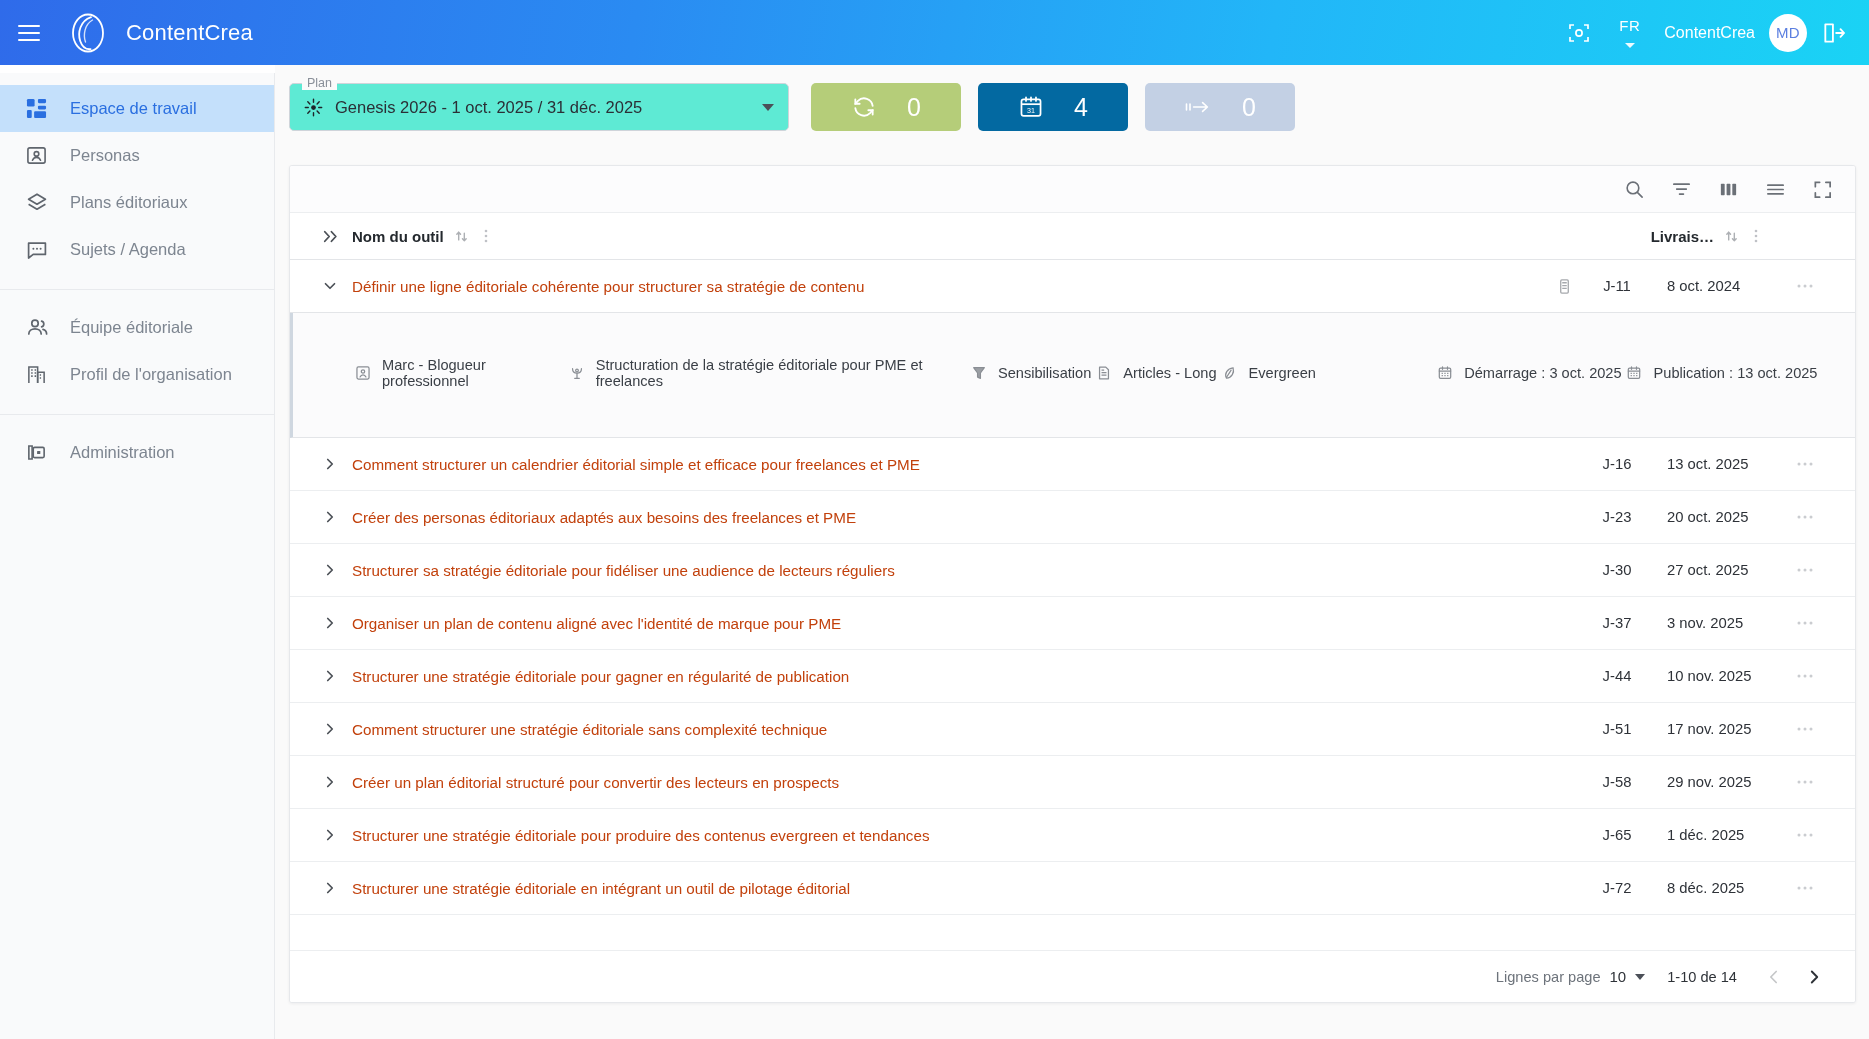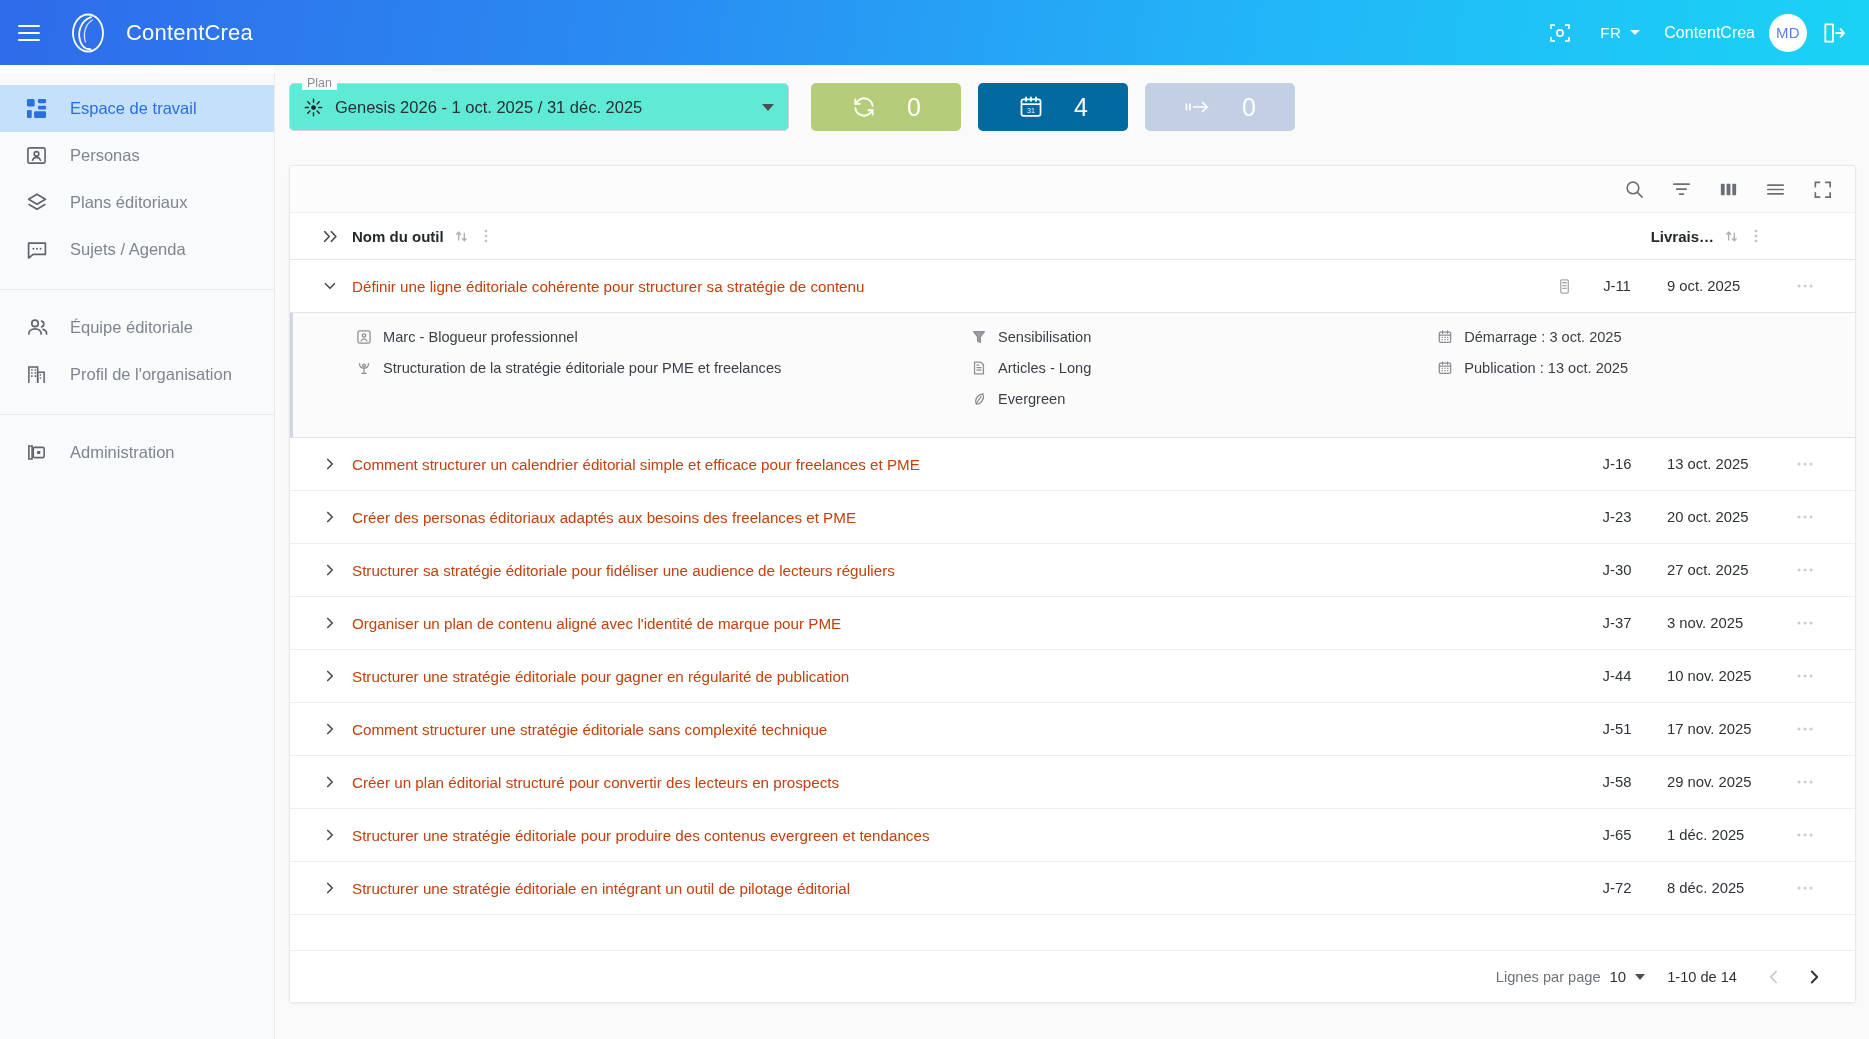--- a/index.html
+++ b/index.html
@@ -28,21 +28,21 @@
   .hamburger i:nth-child(2) { width: 22px; }
   .hamburger i:nth-child(3) { width: 22px; }
 
   .brand-logo { width: 44px; height: 44px; margin-right: 16px; flex: 0 0 44px; }
   .brand-title { font-size: 22px; font-weight: 400; letter-spacing: .2px; color:#fff; }
 
   .appbar-spacer { flex: 1 1 auto; }
   .appbar-right { display: flex; align-items: center; gap: 0; }
   .ab-btn { display: flex; align-items: center; justify-content: center;
     height: 44px; padding: 0 14px; cursor: pointer; color: #fff; }
-  .lang { font-size: 15px; letter-spacing: .5px; display: flex; align-items: center; gap: 9px; }
+  .lang { font-size: 15px; letter-spacing: .5px; display: flex; align-items: center; gap: 9px; flex-direction: column; }
   .caret-dn { width: 0; height: 0; border-left: 5px solid transparent;
     border-right: 5px solid transparent; border-top: 5px solid rgba(255,255,255,.92); }
   .org-name { font-size: 16px; padding: 0 14px 0 10px; white-space: nowrap; }
   .avatar {
     width: 38px; height: 38px; border-radius: 50%;
     background: #ffffff; color: #5b7fe0;
     display: flex; align-items: center; justify-content: center;
     font-size: 15px; letter-spacing: .3px; cursor: pointer;
   }
   .logout { margin-left: 14px; cursor: pointer; display:flex; }
@@ -146,21 +146,21 @@
 
   .row.expanded-parent { border-bottom: 1px solid #e3e5e8; }
   .detail {
     background: #fbfbfc;
     border-bottom: 1px solid #e3e5e8;
     padding: 16px 22px 20px 62px;
     display: flex;
     border-left: 3px solid #cfd7e0;
     height: 125px;
   }
-  .det-col { display: flex; flex-direction: column; gap: 15px; }
+  .det-col { display: flex; gap: 4px; }
   .det-col.c1 { width: 620px; }
   .det-col.c2 { width: 470px; }
   .det-col.c3 { width: 400px; }
   .det-line { display: flex; align-items: center; gap: 11px; font-size: 14.6px; color: #3a3f46; }
   .det-line .d-ico { width: 17px; display: flex; justify-content: center; opacity: .72; }
 
   .pager {
     position: absolute; bottom: 0; left: 0; width: 100%;
     height: 52px; background: #fff;
     display: flex; align-items: center; justify-content: flex-end;
@@ -447,21 +447,21 @@
             </svg>
         </div>
         <div class="r-title">Définir une ligne éditoriale cohérente pour structurer sa stratégie de contenu</div>
         <div class="r-doc">
           <svg width="17" height="17" viewBox="0 0 18 18" fill="none" stroke="#6b7077" stroke-width="1.4">
             <rect x="5" y="2" width="8" height="14" rx="1.2"></rect>
             <path d="M6.6 5h4.8M6.6 8h4.8M6.6 11h4.8"></path>
           </svg>
         </div>
         <div class="r-code">J-11</div>
-        <div class="r-date">9 oct. 2025</div>
+        <div class="r-date">8 oct. 2024</div>
         <div class="r-more">
           <svg width="18" height="8" viewBox="0 0 18 8" fill="#8b9098">
             <circle cx="3" cy="4" r="1.5"></circle>
               <circle cx="9" cy="4" r="1.5"></circle>
               <circle cx="15" cy="4" r="1.5"></circle>
           </svg>
         </div>
       </div>
 
       <div class="detail">

